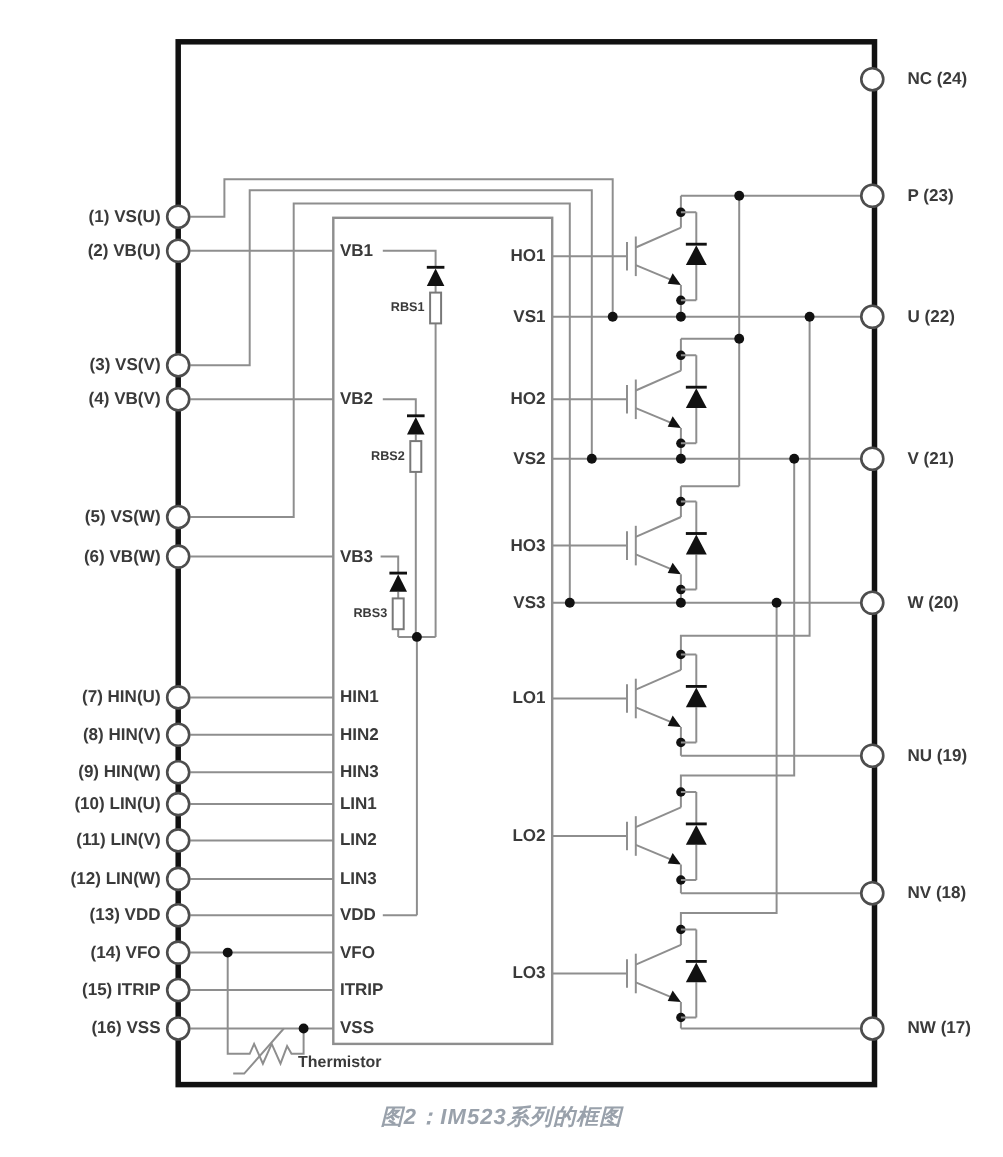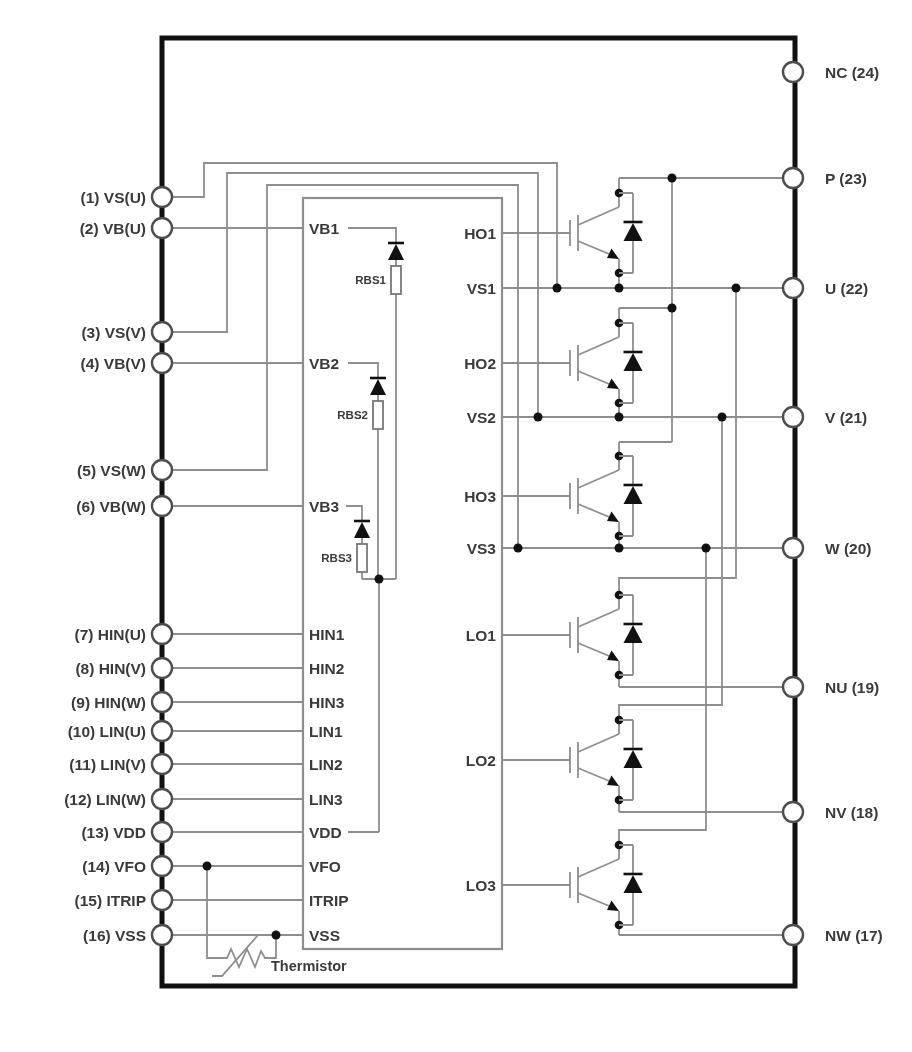--- a/index.html
+++ b/index.html
@@ -215,13 +215,14 @@
 
   <g>
     <text class="rbs-label t-end" x="386" y="280">RBS1</text>
     <text class="rbs-label t-end" x="368" y="415">RBS2</text>
     <text class="rbs-label t-end" x="352" y="558">RBS3</text>
   </g>
 
   <text class="therm-label t-start" x="271" y="966">Thermistor</text>
 </svg>
 
+<div class="caption">图2：IM523系列的框图</div>
 </div>
 
 </body></html>

